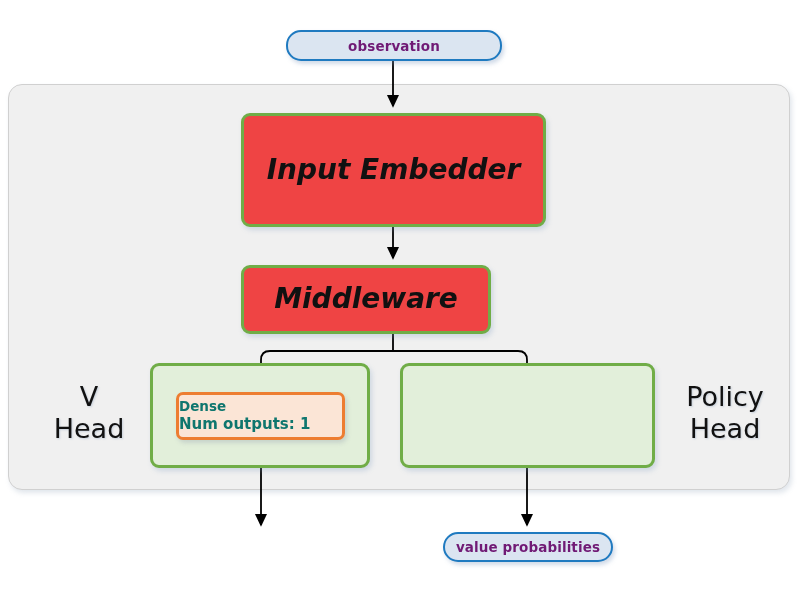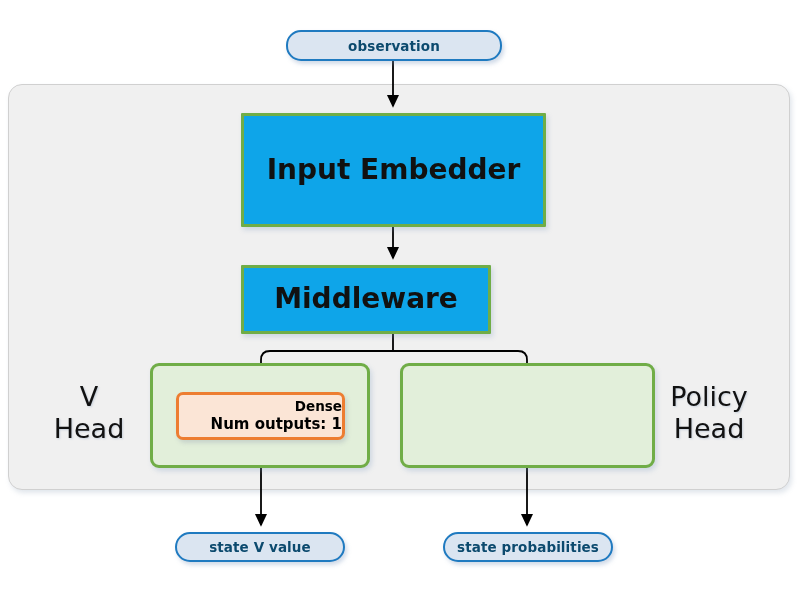--- a/index.html
+++ b/index.html
@@ -48,34 +48,35 @@
   }
 
   
   .io-box {
     background: #dbe5f1;
     border: 2px solid #1f7ac0;
     border-radius: 15px;
     box-shadow: 2px 3px 4px rgba(120,150,190,0.35);
     font-size: 13.5px;
     font-weight: bold;
-    color: #0c4a6e;
+    color: #701a75;
     letter-spacing: 0.1px;
   }
   .io-observation { left: 286px; top: 30px; width: 216px; height: 31px; }
   .io-statev      { left: 175px; top: 532px; width: 170px; height: 30px; }
   .io-actionprob  { left: 443px; top: 532px; width: 170px; height: 30px; }
 
   
   .green-box {
-    background: #0ea5e9;
+    background: #ef4444;
     border: 3px solid #70ad47;
-    border-radius: 1px;
+    border-radius: 9px;
     box-shadow: 2px 3px 5px rgba(120,150,190,0.28);
     color: #111111;
+    font-style: italic;
   }
   .block-title {
     font-size: 28px;
     font-weight: bold;
     line-height: 1.1;
   }
   .node-embedder   { left: 241px; top: 113px; width: 305px; height: 114px; }
   .node-middleware { left: 241px; top: 265px; width: 250px; height: 69px; }
 
   
@@ -87,28 +88,28 @@
   }
   .head-v      { left: 150px; top: 363px; width: 220px; height: 105px; }
   .head-policy { left: 400px; top: 363px; width: 255px; height: 105px; }
 
   
   .orange-box {
     position: absolute;
     box-sizing: border-box;
     display: flex;
     flex-direction: column;
-    align-items: flex-end;
+    align-items: flex-start;
     justify-content: center;
     text-align: center;
     background: #fbe5d6;
     border: 3px solid #ed7d31;
     border-radius: 7px;
     box-shadow: 2px 3px 4px rgba(140,150,170,0.3);
-    color: #000000;
+    color: #0f766e;
   }
   .dense-v      { left: 176px; top: 392px; width: 169px; height: 48px; }
   .dense-policy { left: 423px; top: 392px; width: 210px; height: 48px; }
   .dense-title {
     font-size: 13.5px;
     font-weight: bold;
     line-height: 1.25;
   }
   .dense-sub {
     font-size: 15px;
@@ -120,21 +121,21 @@
   .head-label {
     position: absolute;
     text-align: center;
     font-size: 27px;
     font-weight: normal;
     color: #111111;
     line-height: 1.18;
     text-shadow: 1px 1px 2px rgba(150,170,195,0.45);
   }
   .label-v      { left: 36px;  top: 381px; width: 106px; }
-  .label-policy { left: 647px; top: 381px; width: 124px; }
+  .label-policy { left: 663px; top: 381px; width: 124px; }
 </style>
 </head>
 <body>
 
 <div id="stage">
 
   <div class="node group-outer"></div>
 
   <svg class="edges" viewBox="0 0 800 600" xmlns="http://www.w3.org/2000/svg">
     <defs>
@@ -179,20 +180,17 @@
     <div>V</div>
     <div>Head</div>
   </div>
 
   <div class="node head-box head-policy"></div>
   <div class="head-label label-policy">
     <div>Policy</div>
     <div>Head</div>
   </div>
 
-  <div class="node io-box io-statev">
-    <span>state V value</span>
-  </div>
   <div class="node io-box io-actionprob">
-    <span>state probabilities</span>
+    <span>value probabilities</span>
   </div>
 
 </div>
 
 </body></html>

